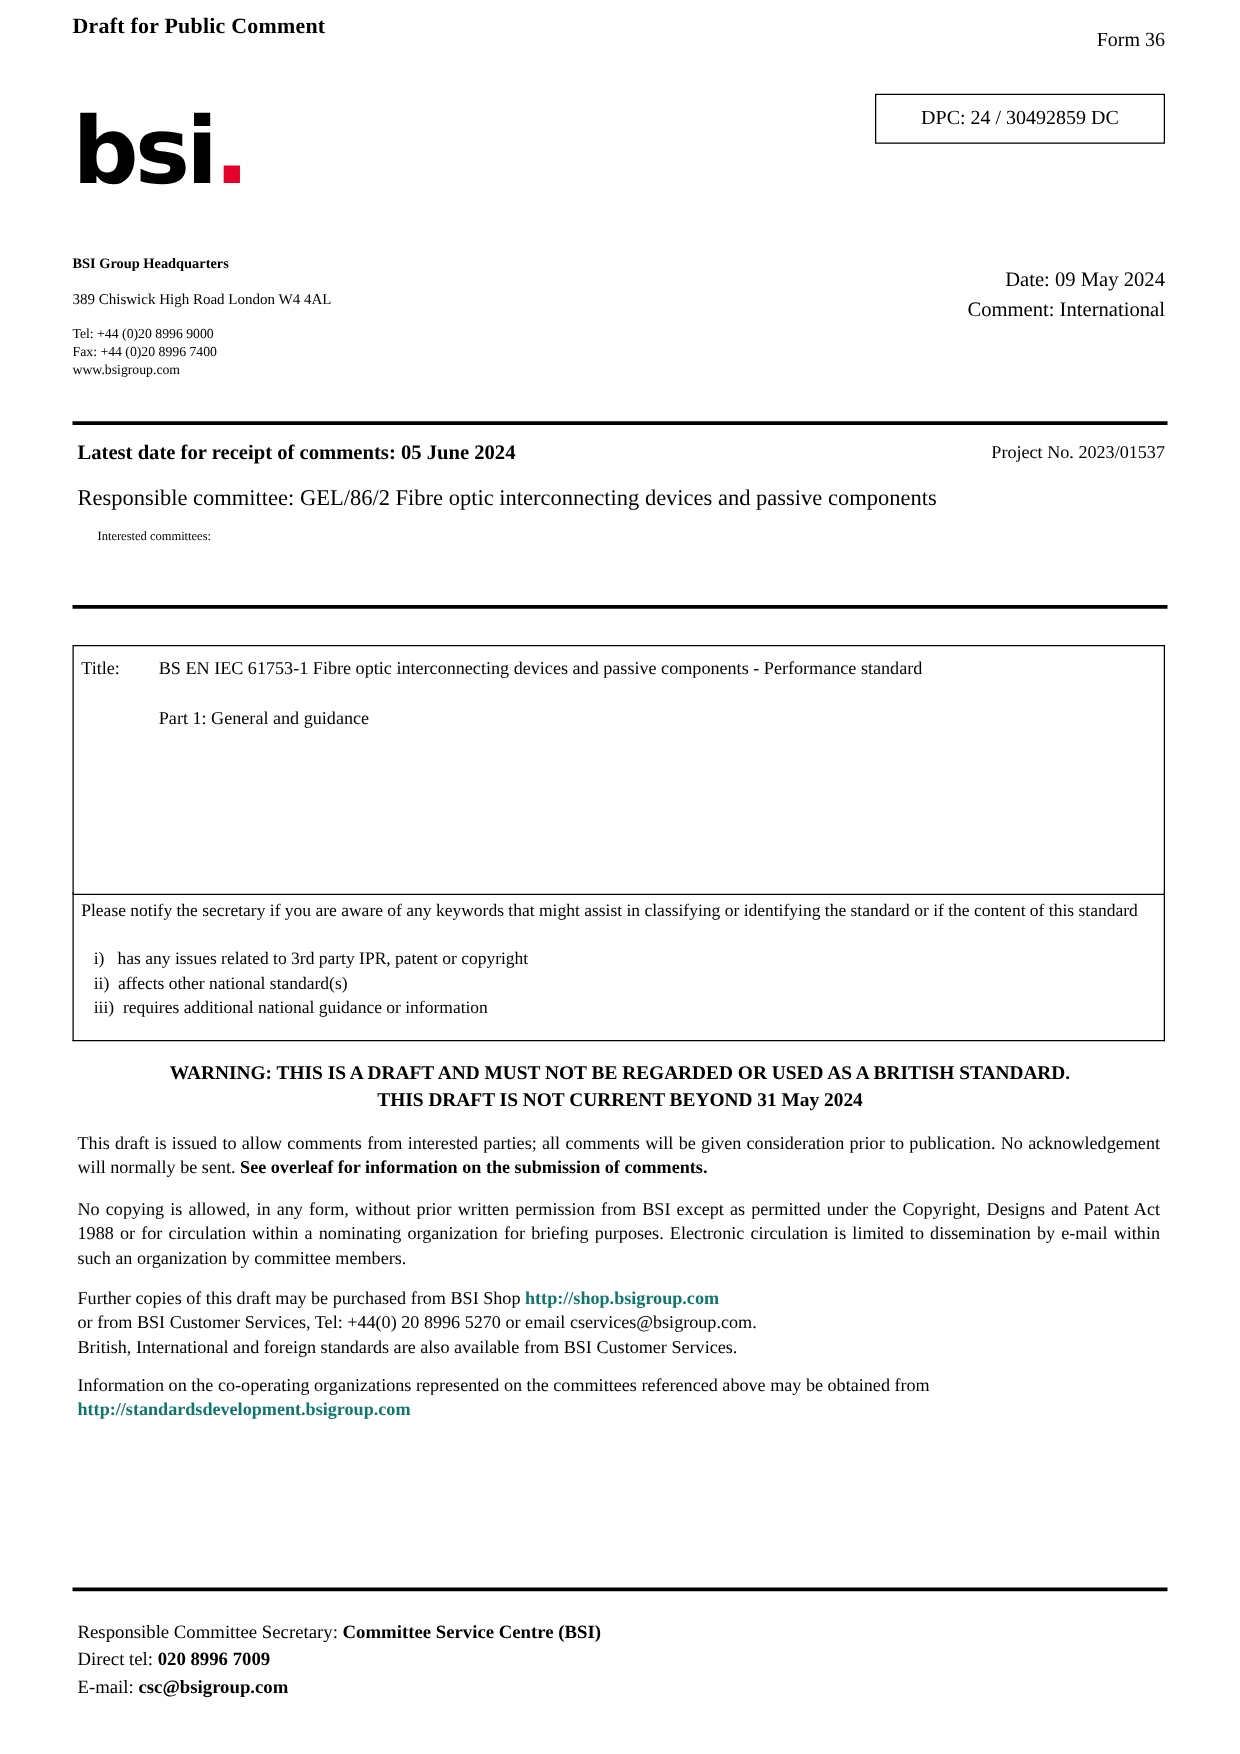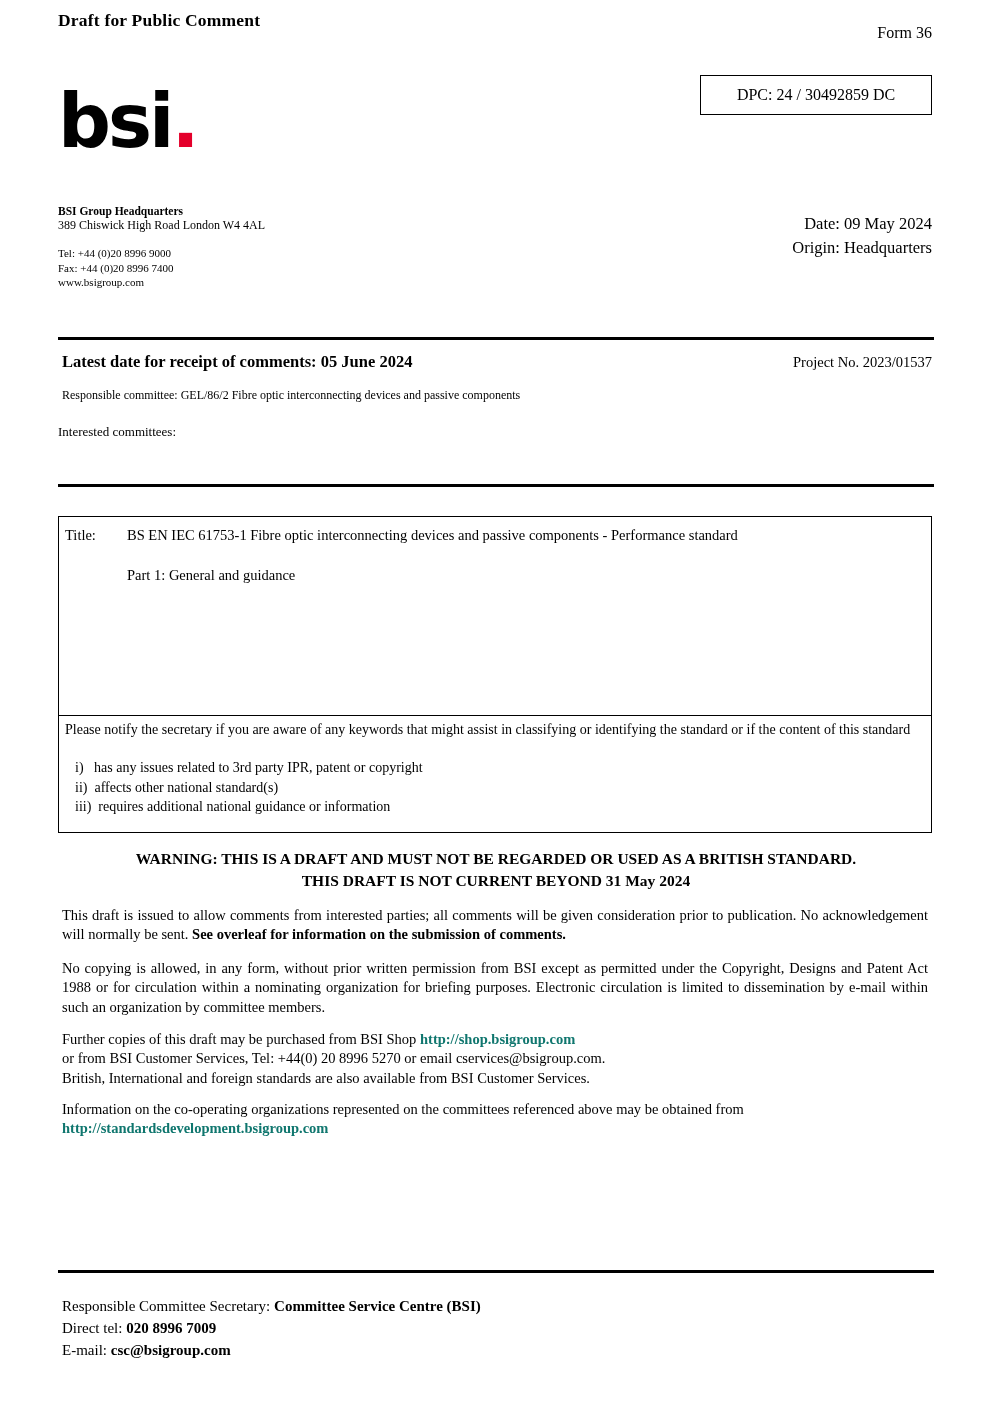--- a/index.html
+++ b/index.html
@@ -75,21 +75,21 @@
   .logo .dot { color: #e4002b; }
 
   .addr {
     position: absolute;
     left: 0;
     top: 204px;
     font-size: 11.5px;
     line-height: 1.25;
   }
   .addr .bold { font-weight: bold; font-size: 11.5px; }
-  .addr .street { margin-top: 0; font-size: 12px; text-align: center; }
+  .addr .street { margin-top: 14px; font-size: 12px; text-align: center; }
   .addr .tel { margin-top: 13px; font-size: 11px; line-height: 1.3; }
 
   .date-origin {
     position: absolute;
     right: 2px;
     top: 212px;
     text-align: right;
     font-size: 16.5px;
     line-height: 1.45;
   }
@@ -119,27 +119,27 @@
   .project-no {
     position: absolute;
     right: 2px;
     top: 2px;
     font-size: 14.5px;
   }
   .resp-cttee {
     position: absolute;
     left: 4px;
     top: 36px;
-    font-size: 12px;
+    font-size: 18px;
   }
   .int-cttee {
     position: absolute;
-    left: 0;
+    left: 20px;
     top: 72px;
-    font-size: 13px;
+    font-size: 10px;
   }
 
   
   .title-box {
     position: absolute;
     left: 0;
     top: 516px;
     width: 872px;
     height: 198px;
     border: 1.5px solid #000;
@@ -252,21 +252,21 @@
       <div class="street">389 Chiswick High Road London W4 4AL</div>
       <div class="tel">
         <div>Tel: +44 (0)20 8996 9000</div>
         <div>Fax: +44 (0)20 8996 7400</div>
         <div>www.bsigroup.com</div>
       </div>
     </div>
 
     <div class="date-origin">
       <div>Date: 09 May 2024</div>
-      <div>Origin: Headquarters</div>
+      <div>Comment: International</div>
     </div>
 
     <div class="rule-thick" style="top:337px;"></div>
 
     <div class="band" style="top:352px; height:120px;">
       <div class="latest-date">Latest date for receipt of comments: 05 June 2024</div>
       <div class="project-no">Project No. 2023/01537</div>
       <div class="resp-cttee">Responsible committee: GEL/86/2 Fibre optic interconnecting devices and passive components</div>
       <div class="int-cttee">Interested committees:</div>
     </div>

